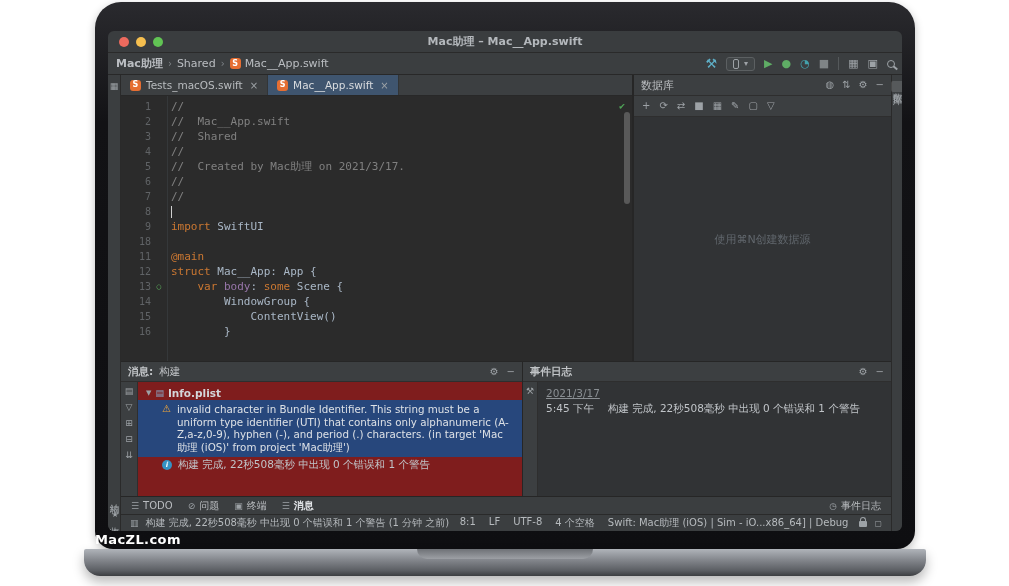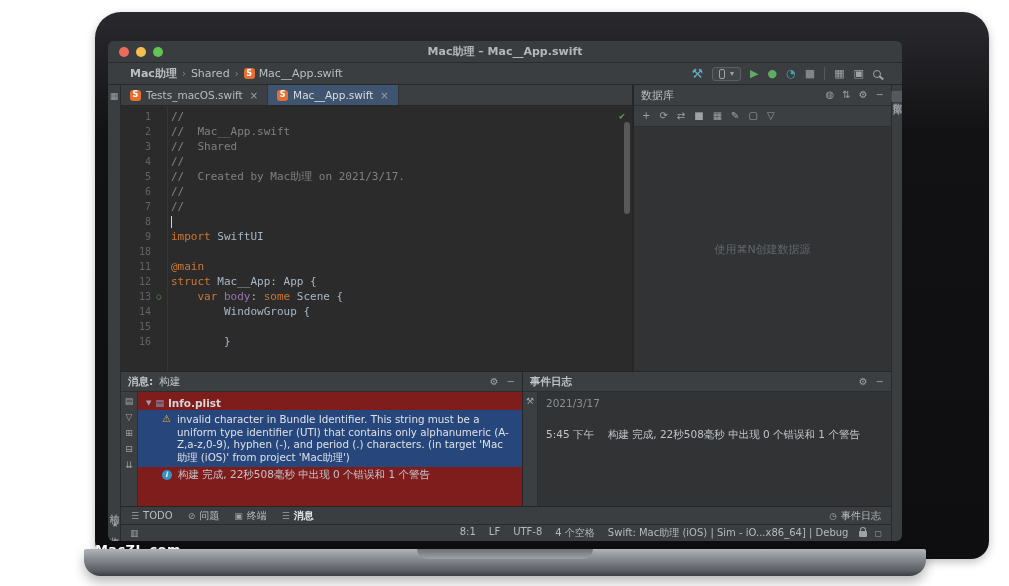--- a/index.html
+++ b/index.html
@@ -1,20 +1,20 @@
 <!DOCTYPE html>
 <html><head>
 <meta charset="utf-8">
 <style>
   * { margin:0; padding:0; box-sizing:border-box; }
   html,body { width:1009px; height:586px; overflow:hidden; }
   body { background:#ffffff; font-family:"DejaVu Sans", sans-serif; position:relative; }
 
   
-  .laptop { position:absolute; left:95px; top:12px; width:894px; height:547px;
+  .laptop { position:absolute; left:95px; top:2px; width:820px; height:547px;
             background:linear-gradient(#2a2a2e,#121215 22%,#0e0e11);
             border-radius:26px 26px 18px 18px; box-shadow:0 3px 8px rgba(0,0,0,.25); }
   .screen { position:absolute; left:13px; top:29px; width:794px; height:500px;
             background:#2b2b2b; border-radius:6px; overflow:hidden;
             display:flex; flex-direction:column; }
   .brand  { position:absolute; left:0; right:0; top:530px; text-align:left;
             color:#fff; font-size:13px; font-weight:bold; letter-spacing:.4px; }
   .base   { position:absolute; left:84px; top:549px; width:842px; height:27px;
             background:linear-gradient(180deg,#b0b4ba,#84878d 40%,#5b5e63 80%,#3c3e41);
             border-radius:2px 2px 16px 16px; box-shadow:0 6px 12px rgba(0,0,0,.28); }
@@ -26,21 +26,21 @@
   .titlebar { flex:0 0 22px; background:#3a3d3f; border-bottom:1px solid #2a2a2a;
               display:flex; align-items:center; position:relative; }
   .traffic { display:flex; gap:7px; margin-left:11px; z-index:2; }
   .tl { width:10px; height:10px; border-radius:50%; }
   .tl.red{background:#ec6a5e;} .tl.yellow{background:#f5bf4f;} .tl.green{background:#61c454;}
   .title { position:absolute; left:0; right:0; text-align:center; font-size:11px;
            font-weight:bold; color:#b4b8bc; }
 
   
   .navbar { flex:0 0 22px; background:#3b3e40; border-bottom:1px solid #282828;
-            display:flex; padding:0 18px; }
+            display:flex; padding:0 4px; }
   .breadcrumb { display:flex; align-items:center; gap:5px; font-size:11px; color:#bbbec2; margin-left:4px; }
   .bc-item { display:flex; align-items:center; gap:4px; }
   .bc-item.b { font-weight:bold; }
   .bc-sep { color:#7f8488; font-size:10px; }
   .swift-icon { width:11px; height:11px; border-radius:3px; background:#e66e32; color:#fff;
                 font-size:8px; font-weight:bold; display:inline-flex; align-items:center;
                 justify-content:center; line-height:1; }
   .nav-right { margin-left:auto; display:flex; align-items:center; gap:9px; }
   .hammer { color:#5fb0c8; font-size:13px; line-height:1; }
   .device-box { display:flex; align-items:center; gap:5px; border:1px solid #5c6062;
@@ -123,21 +123,21 @@
   .wtext { font-size:10.3px; line-height:12.5px; max-width:336px; }
   .tree-info { display:flex; align-items:center; gap:6px; padding-left:24px; height:16px; color:#c0c4c8; }
   .info-ic { width:10px; height:10px; border-radius:50%; background:#3592c4; color:#fff; font-size:7px;
              font-weight:bold; font-style:italic; display:inline-flex; align-items:center;
              justify-content:center; flex:0 0 auto; }
   .log-panel { flex:1; display:flex; flex-direction:column; background:#313335; min-width:0; }
   .log-body { flex:1; display:flex; min-height:0; }
   .log-strip { width:15px; background:#3c3f41; border-right:1px solid #2e2e2e; display:flex;
                flex-direction:column; align-items:center; padding-top:5px; gap:7px; color:#9da2a6; font-size:9px; }
   .log-content { flex:1; padding:5px 8px; font-size:10.5px; }
-  .log-date { color:#8a8f93; margin-bottom:19px; }
+  .log-date { color:#8a8f93; margin-bottom:3px;text-decoration:underline; }
   .log-line { color:#c0c4c8; display:flex; gap:14px; white-space:nowrap; }
 
   
   .toolwin-bar { flex:0 0 18px; background:#3b3e40; border-top:1px solid #262626; display:flex;
                  align-items:center; padding:0 10px; font-size:10px; color:#b9bcbf; }
   .tw-left { display:flex; align-items:center; gap:15px; }
   .tw-btn { display:flex; align-items:center; gap:4px; }
   .tw-btn.active { color:#e2e5e8; font-weight:bold; }
   .tw-ic { font-size:9px; color:#9da2a6; }
   .tw-right { margin-left:auto; display:flex; align-items:center; gap:4px; }
@@ -237,21 +237,21 @@
                   <div class="code-line"><span class="ln">5</span><span class="gmark"></span><span class="code"><span class="seg-comment">//  Created by Mac助理 on 2021/3/17.</span></span></div>
                   <div class="code-line"><span class="ln">6</span><span class="gmark"></span><span class="code"><span class="seg-comment">//</span></span></div>
                   <div class="code-line"><span class="ln">7</span><span class="gmark"></span><span class="code"><span class="seg-comment">//</span></span></div>
                   <div class="code-line"><span class="ln">8</span><span class="gmark"></span><span class="code"><span class="caret"></span></span></div>
                   <div class="code-line"><span class="ln">9</span><span class="gmark"></span><span class="code"><span class="seg-keyword">import</span><span class="seg-plain"> SwiftUI</span></span></div>
                   <div class="code-line"><span class="ln">18</span><span class="gmark"></span><span class="code"></span></div>
                   <div class="code-line"><span class="ln">11</span><span class="gmark"></span><span class="code"><span class="seg-annotation">@main</span></span></div>
                   <div class="code-line"><span class="ln">12</span><span class="gmark"></span><span class="code"><span class="seg-keyword">struct</span><span class="seg-plain"> Mac__App: App {</span></span></div>
                   <div class="code-line"><span class="ln">13</span><span class="gmark">○</span><span class="code"><span class="seg-plain">    </span><span class="seg-keyword">var</span><span class="seg-plain"> </span><span class="seg-property">body</span><span class="seg-plain">: </span><span class="seg-keyword">some</span><span class="seg-plain"> Scene {</span></span></div>
                   <div class="code-line"><span class="ln">14</span><span class="gmark"></span><span class="code"><span class="seg-plain">        WindowGroup {</span></span></div>
-                  <div class="code-line"><span class="ln">15</span><span class="gmark"></span></div>
+                  <div class="code-line"><span class="ln">15</span><span class="gmark"></span><span class="code"><span class="seg-plain">            ContentView()</span></span></div>
                   <div class="code-line"><span class="ln">16</span><span class="gmark"></span><span class="code"><span class="seg-plain">        }</span></span></div>
                 </div>
               <span class="editor-check">✔</span>
               <span class="editor-scrollbar"></span>
             </div>
           </div>
 
           <div class="db-panel">
             <div class="db-header">
               <span>数据库</span>
@@ -358,20 +358,21 @@
               </span>
             </div>
           <div class="tw-right">
             <span class="tw-ic">◷</span>
             <span>事件日志</span>
           </div>
         </div>
 
         <div class="status-bar">
           <span class="status-ic">▥</span>
+          <span>构建 完成, 22秒508毫秒 中出现 0 个错误和 1 个警告 (1 分钟 之前)</span>
           <div class="status-right">
               <span class="st-item">8:1</span>
               <span class="st-item">LF</span>
               <span class="st-item">UTF-8</span>
               <span class="st-item">4 个空格</span>
               <span class="st-item">Swift: Mac助理 (iOS) | Sim - iO...x86_64] | Debug</span>
             </div>
           <span class="lock"></span>
           <span class="status-box">▢</span>
         </div>

